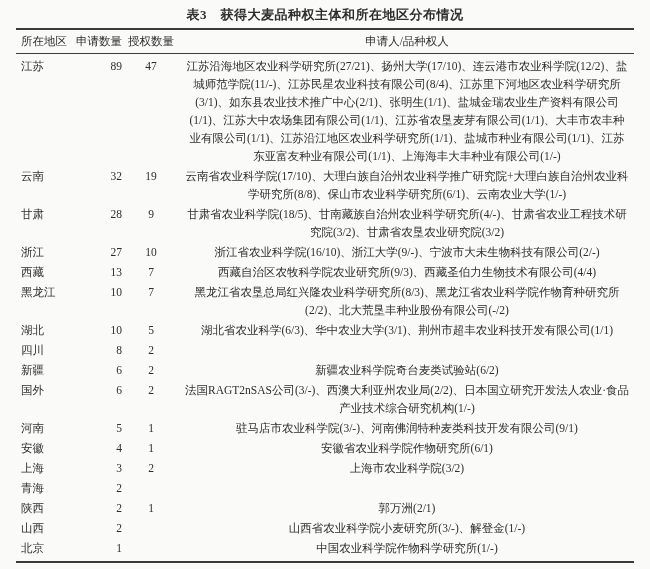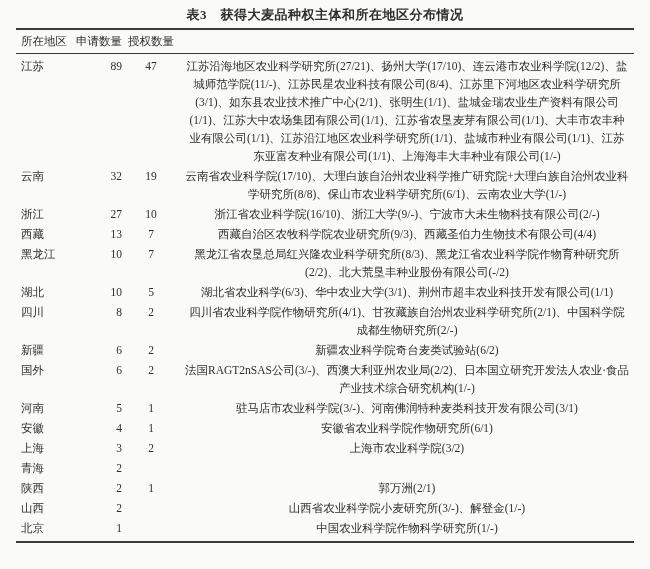--- a/index.html
+++ b/index.html
@@ -55,37 +55,44 @@
 <div class="page">
 
   <div class="title">表3　获得大麦品种权主体和所在地区分布情况</div>
 
   <div class="table">
 
     <div class="thead">
       <div class="cell col-region">所在地区</div>
       <div class="cell col-applied">申请数量</div>
       <div class="cell col-granted">授权数量</div>
+      <div class="cell col-applicants">申请人/品种权人</div>
     </div>
 
     <div class="tbody">
   <div class="row">
     <div class="cell col-region">江苏</div>
     <div class="cell col-applied">89</div>
     <div class="cell col-granted">47</div>
     <div class="cell col-applicants">江苏沿海地区农业科学研究所(27/21)、扬州大学(17/10)、连云港市农业科学院(12/2)、盐城师范学院(11/-)、江苏民星农业科技有限公司(8/4)、江苏里下河地区农业科学研究所(3/1)、如东县农业技术推广中心(2/1)、张明生(1/1)、盐城金瑞农业生产资料有限公司(1/1)、江苏大中农场集团有限公司(1/1)、江苏省农垦麦芽有限公司(1/1)、大丰市农丰种业有限公司(1/1)、江苏沿江地区农业科学研究所(1/1)、盐城市种业有限公司(1/1)、江苏东亚富友种业有限公司(1/1)、上海海丰大丰种业有限公司(1/-)</div>
   </div>
 
   <div class="row">
     <div class="cell col-region">云南</div>
     <div class="cell col-applied">32</div>
     <div class="cell col-granted">19</div>
     <div class="cell col-applicants">云南省农业科学院(17/10)、大理白族自治州农业科学推广研究院+大理白族自治州农业科学研究所(8/8)、保山市农业科学研究所(6/1)、云南农业大学(1/-)</div>
   </div>
 
+  <div class="row">
+    <div class="cell col-region">甘肃</div>
+    <div class="cell col-applied">28</div>
+    <div class="cell col-granted">9</div>
+    <div class="cell col-applicants">甘肃省农业科学院(18/5)、甘南藏族自治州农业科学研究所(4/-)、甘肃省农业工程技术研究院(3/2)、甘肃省农垦农业研究院(3/2)</div>
+  </div>
 
   <div class="row">
     <div class="cell col-region">浙江</div>
     <div class="cell col-applied">27</div>
     <div class="cell col-granted">10</div>
     <div class="cell col-applicants">浙江省农业科学院(16/10)、浙江大学(9/-)、宁波市大未生物科技有限公司(2/-)</div>
   </div>
 
   <div class="row">
     <div class="cell col-region">西藏</div>
@@ -105,42 +112,41 @@
     <div class="cell col-region">湖北</div>
     <div class="cell col-applied">10</div>
     <div class="cell col-granted">5</div>
     <div class="cell col-applicants">湖北省农业科学(6/3)、华中农业大学(3/1)、荆州市超丰农业科技开发有限公司(1/1)</div>
   </div>
 
   <div class="row">
     <div class="cell col-region">四川</div>
     <div class="cell col-applied">8</div>
     <div class="cell col-granted">2</div>
-    <div class="cell col-applicants">四川省农业科学院作物研究所(4/1)、甘孜藏族自治州农业科学研究所(2/1)、中国科学院成都生物研究所(2/-)</div>
   </div>
 
   <div class="row">
     <div class="cell col-region">新疆</div>
     <div class="cell col-applied">6</div>
     <div class="cell col-granted">2</div>
     <div class="cell col-applicants">新疆农业科学院奇台麦类试验站(6/2)</div>
   </div>
 
   <div class="row">
     <div class="cell col-region">国外</div>
     <div class="cell col-applied">6</div>
     <div class="cell col-granted">2</div>
     <div class="cell col-applicants">法国RAGT2nSAS公司(3/-)、西澳大利亚州农业局(2/2)、日本国立研究开发法人农业·食品产业技术综合研究机构(1/-)</div>
   </div>
 
   <div class="row">
     <div class="cell col-region">河南</div>
     <div class="cell col-applied">5</div>
     <div class="cell col-granted">1</div>
-    <div class="cell col-applicants">驻马店市农业科学院(3/-)、河南佛润特种麦类科技开发有限公司(3/1)</div>
+    <div class="cell col-applicants">驻马店市农业科学院(3/-)、河南佛润特种麦类科技开发有限公司(9/1)</div>
   </div>
 
   <div class="row">
     <div class="cell col-region">安徽</div>
     <div class="cell col-applied">4</div>
     <div class="cell col-granted">1</div>
     <div class="cell col-applicants">安徽省农业科学院作物研究所(6/1)</div>
   </div>
 
   <div class="row">

